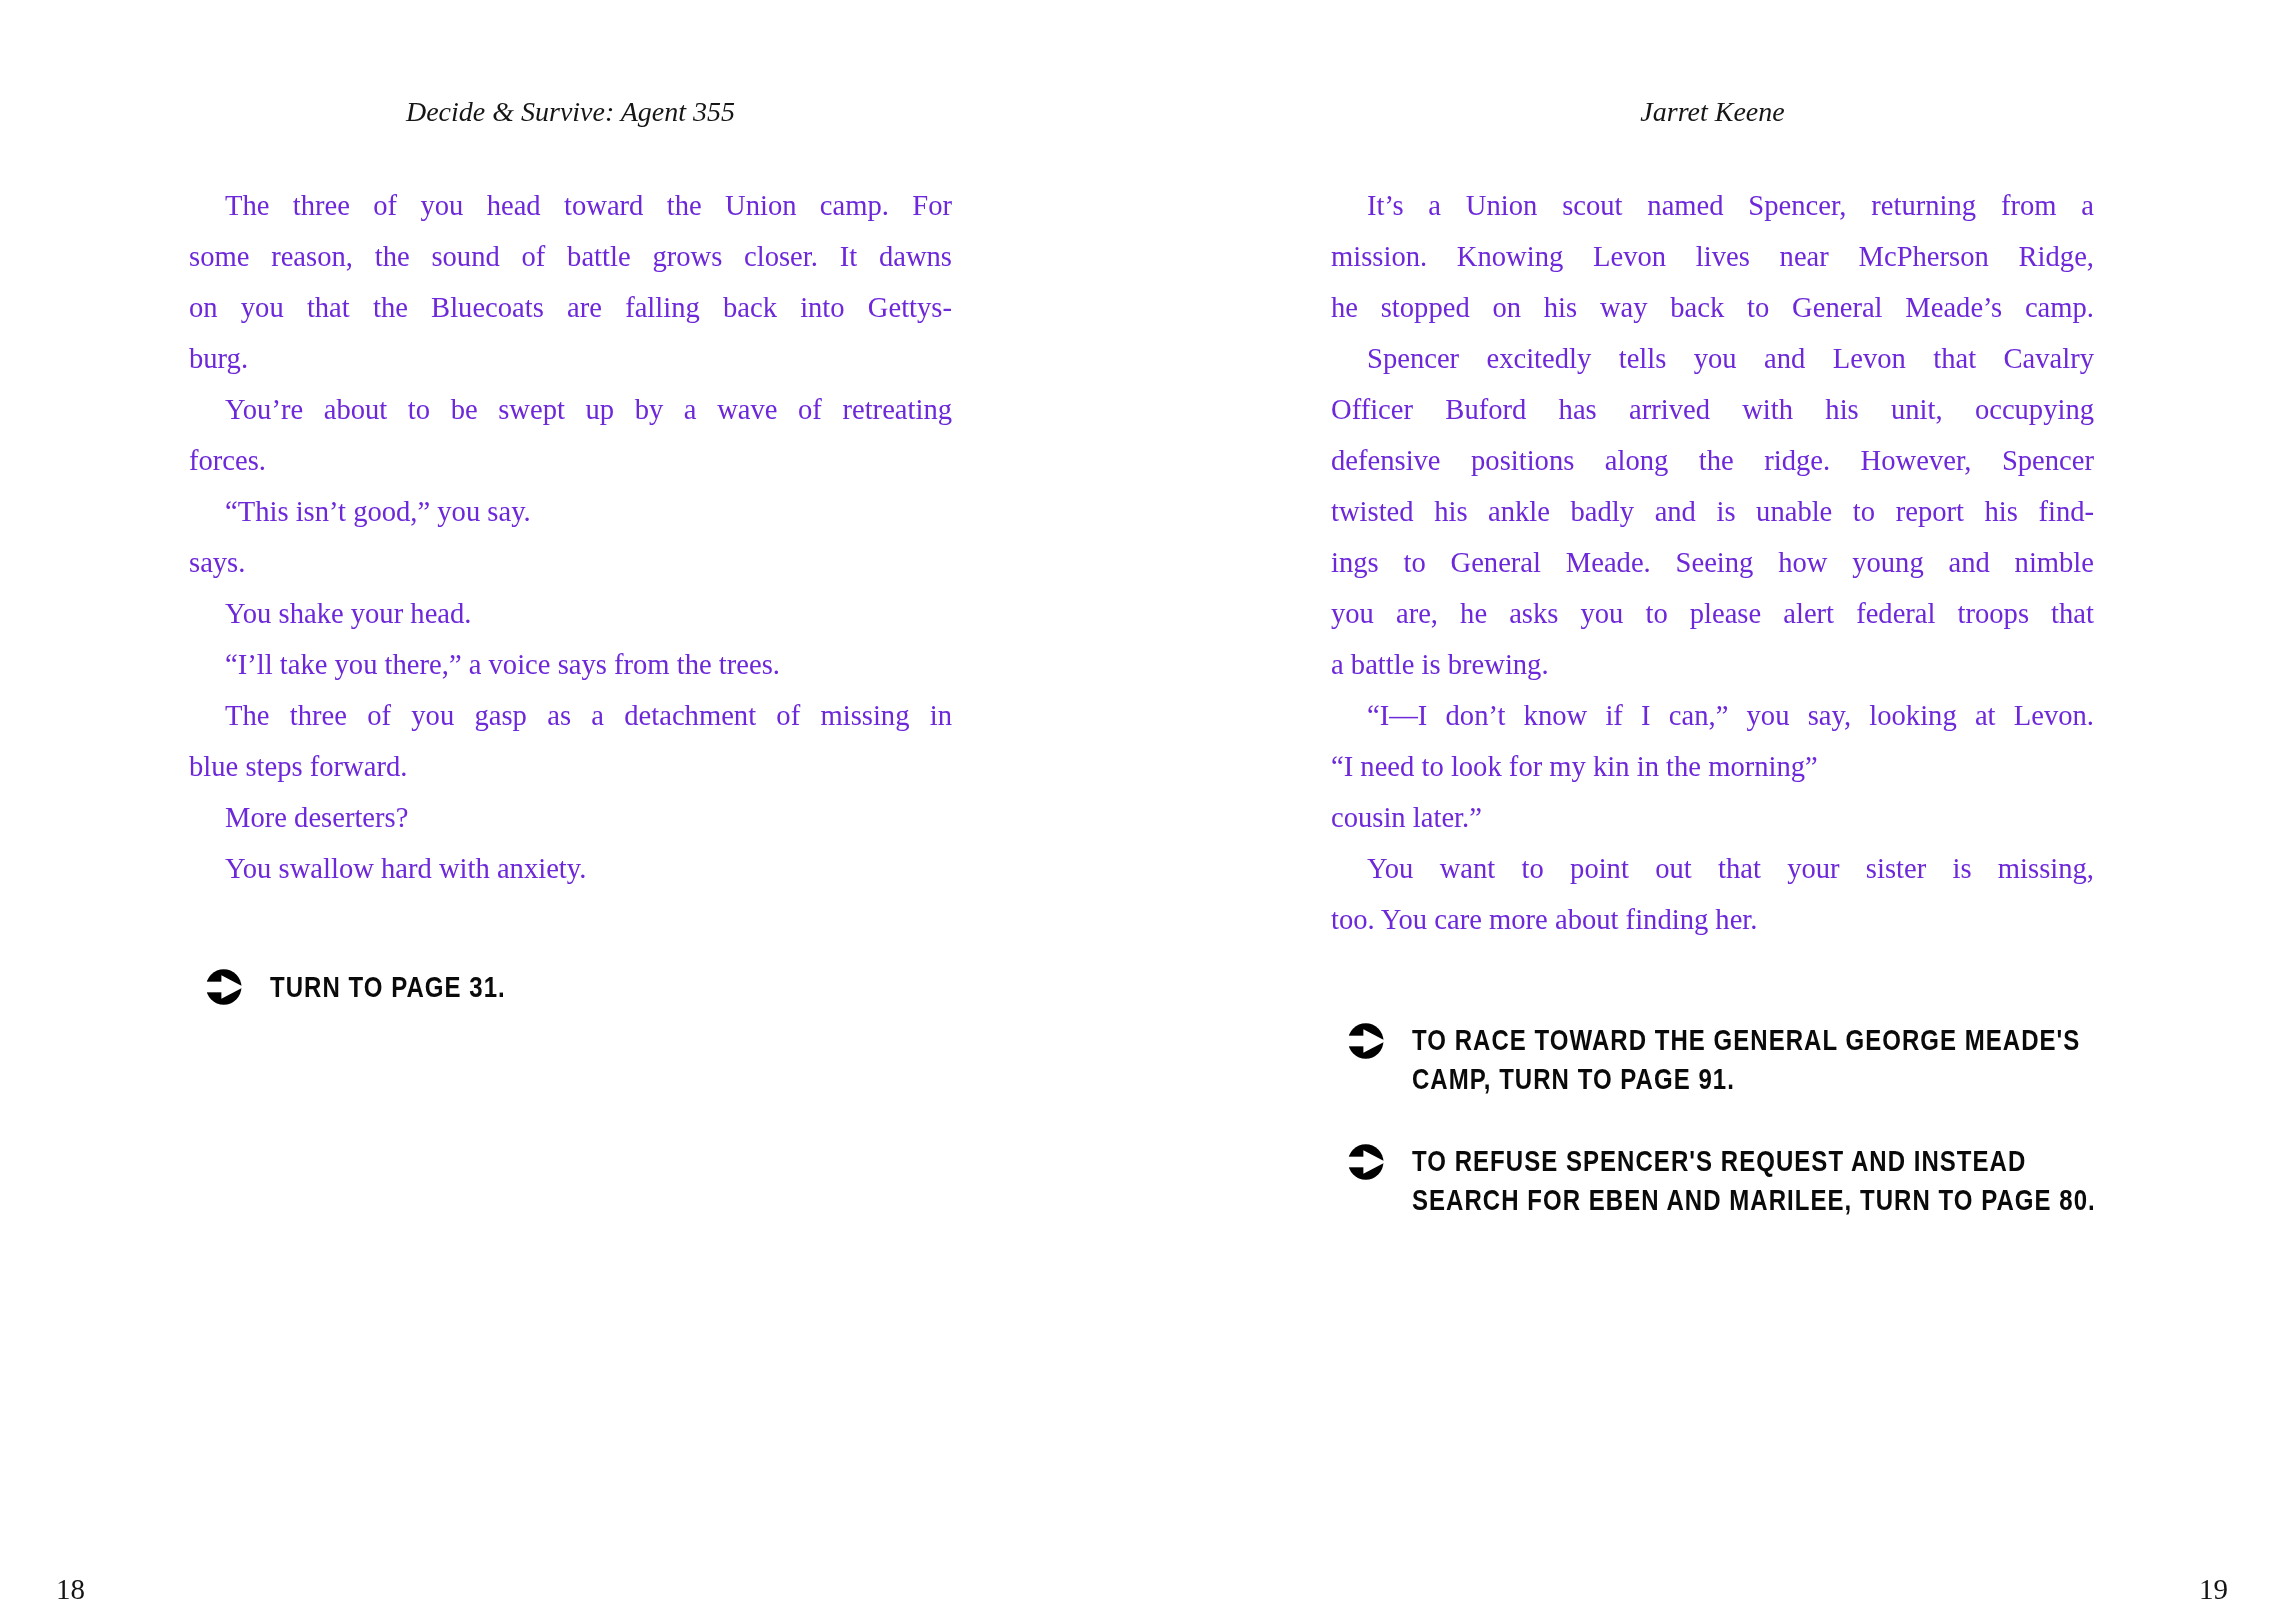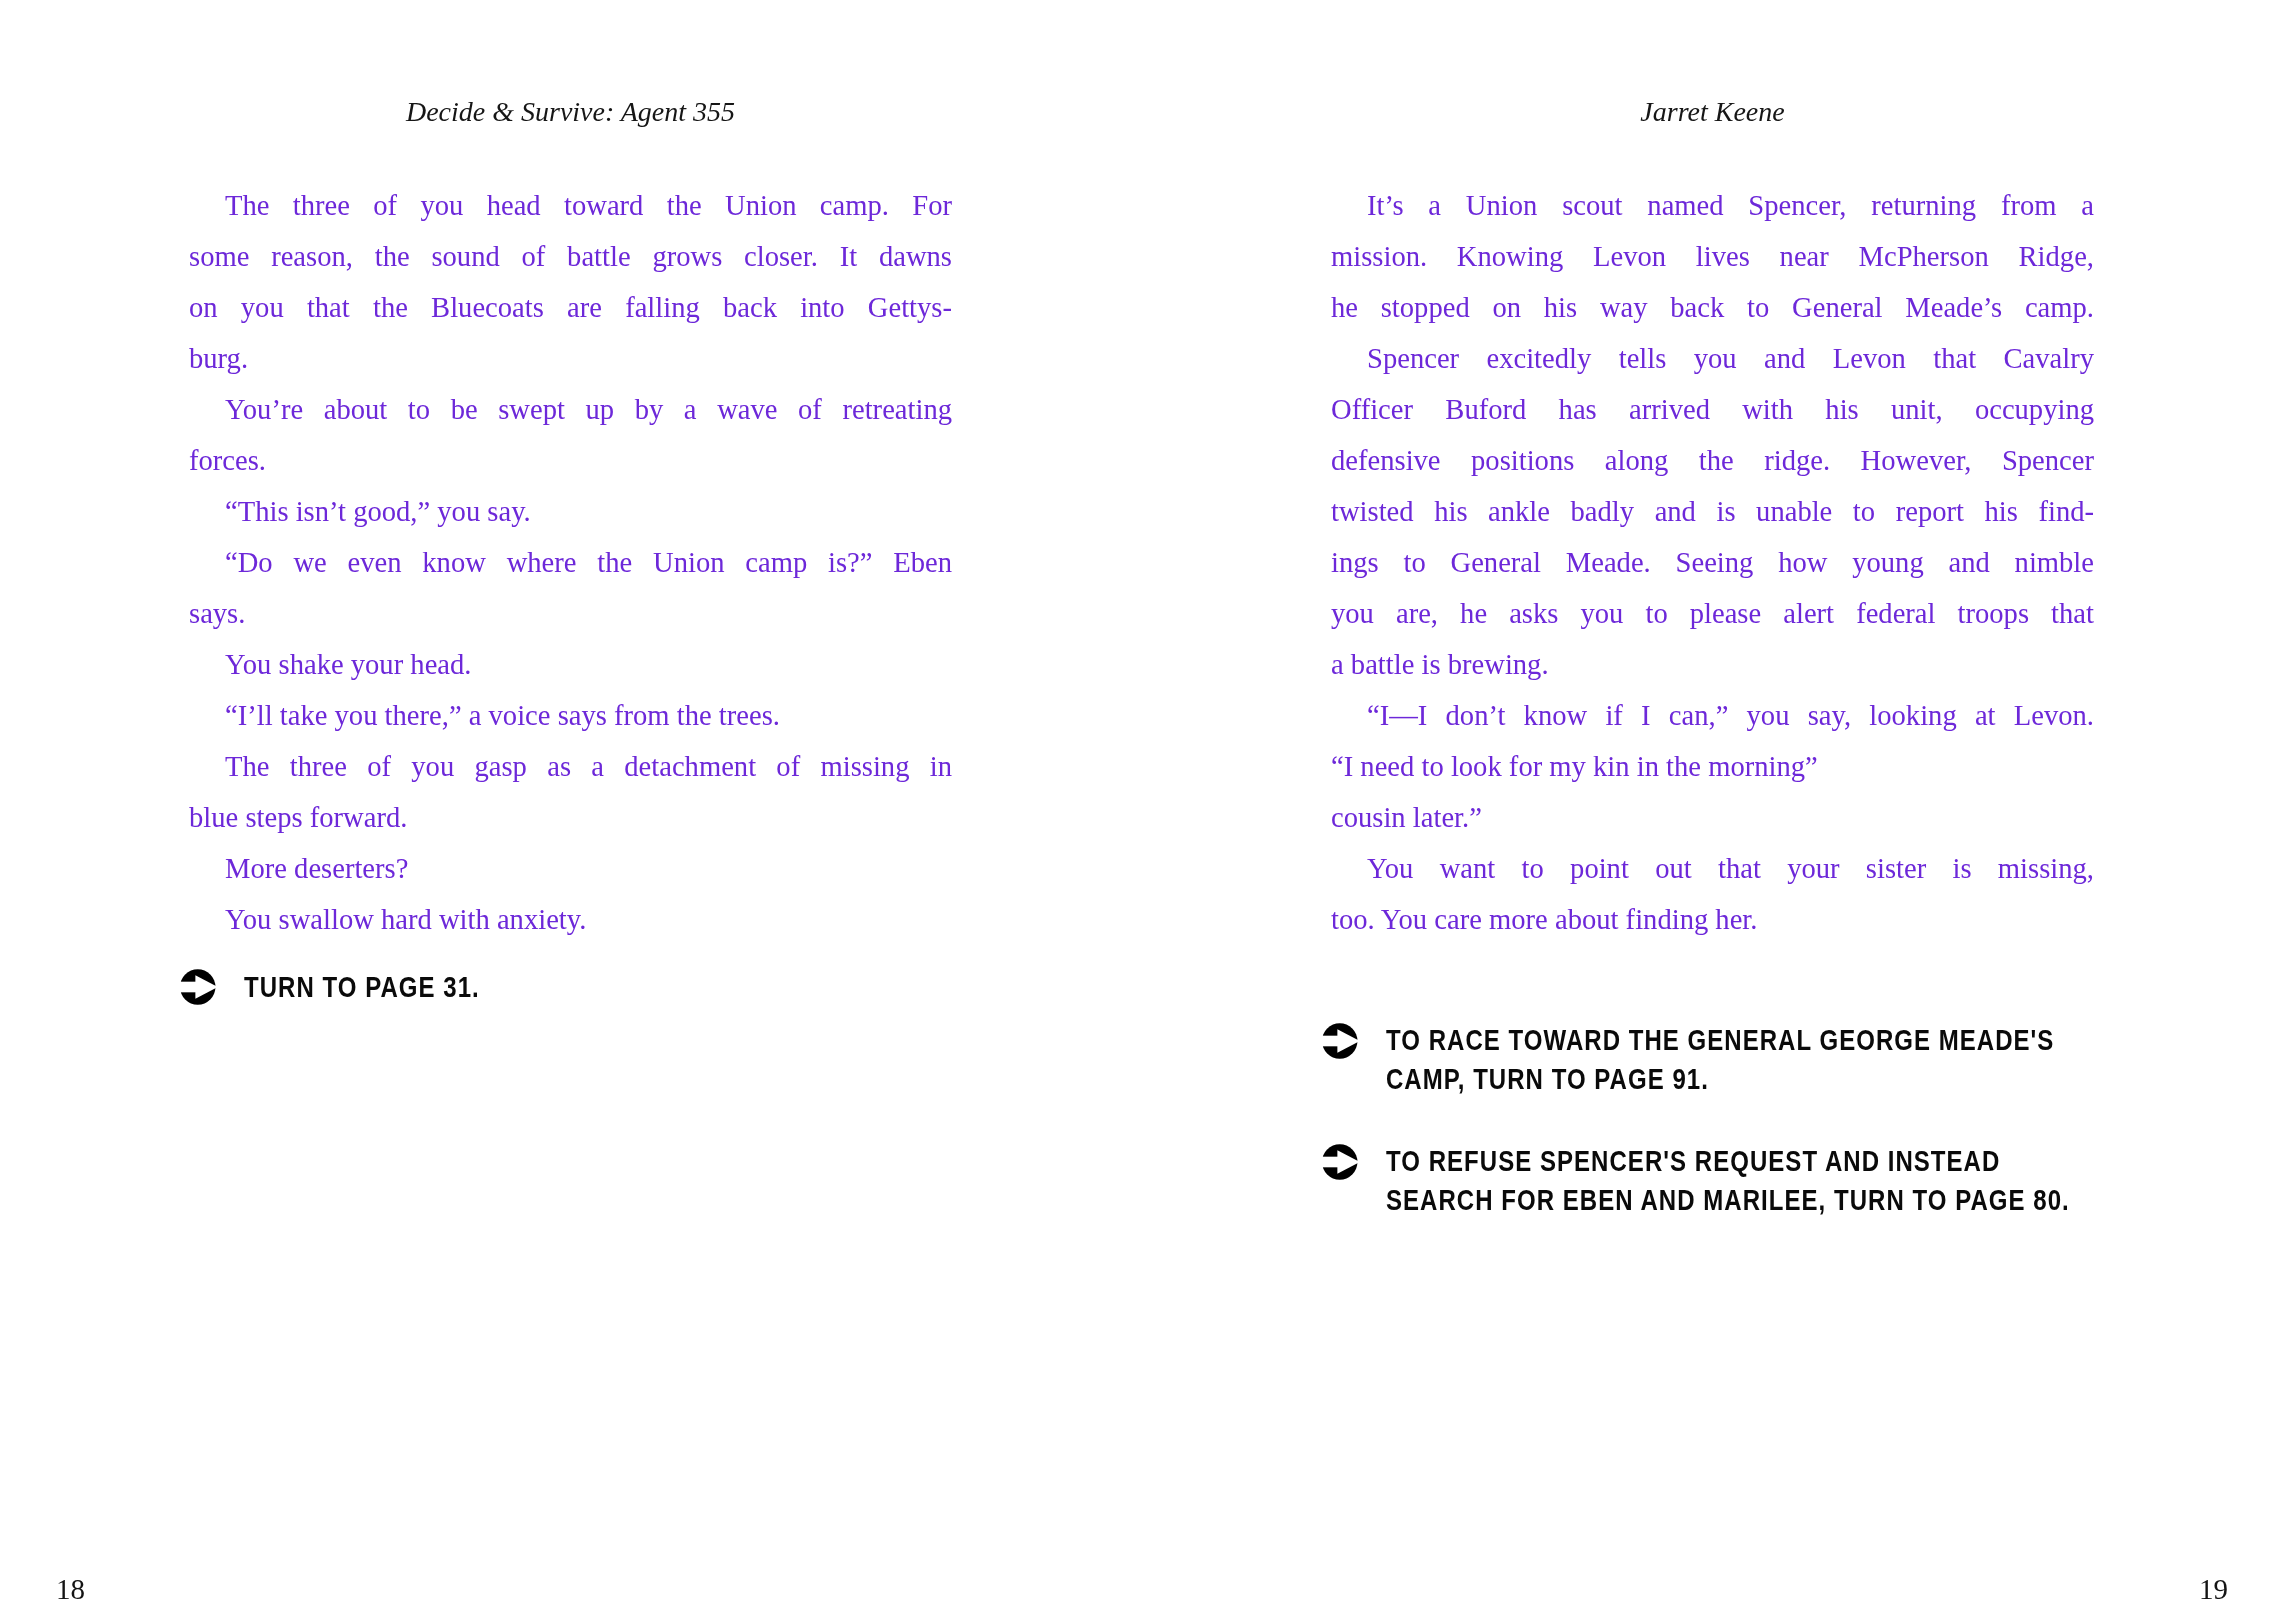--- a/index.html
+++ b/index.html
@@ -36,21 +36,21 @@
   .bline.just{
     white-space:normal;
     text-align:justify;
     -moz-text-align-last:justify;
     text-align-last:justify;
     overflow:hidden;
   }
   .bline.indent{text-indent:36px;}
 
   .choice{
-    position:absolute;left:180px;
+    position:absolute;left:206px;
     display:flex;align-items:flex-start;justify-content:space-between;
   }
   .cicon{width:39px;height:36px;flex:none;margin-top:2.5px;}
   .cicon svg{display:block;}
   .ctext{
     margin-left:25px;
     font-family:"Liberation Sans", sans-serif;
     font-weight:700;
     font-size:30px;
     color:#0a0a0a;
@@ -82,21 +82,20 @@
     <header class="running-head">Decide &amp; Survive: Agent 355</header>
 
     <div class="body-text">
         <div class="bline indent just">The three of you head toward the Union camp. For</div>
         <div class="bline just">some reason, the sound of battle grows closer. It dawns</div>
         <div class="bline just">on you that the Bluecoats are falling back into Gettys-</div>
         <div class="bline">burg.</div>
         <div class="bline indent just">You’re about to be swept up by a wave of retreating</div>
         <div class="bline">forces.</div>
         <div class="bline indent">“This isn’t good,” you say.</div>
-        <div class="bline indent just">“Do we even know where the Union camp is?” Eben</div>
         <div class="bline">says.</div>
         <div class="bline indent">You shake your head.</div>
         <div class="bline indent">“I’ll take you there,” a voice says from the trees.</div>
         <div class="bline indent just">The three of you gasp as a detachment of missing in</div>
         <div class="bline">blue steps forward.</div>
         <div class="bline indent">More deserters?</div>
         <div class="bline indent">You swallow hard with anxiety.</div>
       </div>
 
     <div class="choice single" style="top:967px;">

